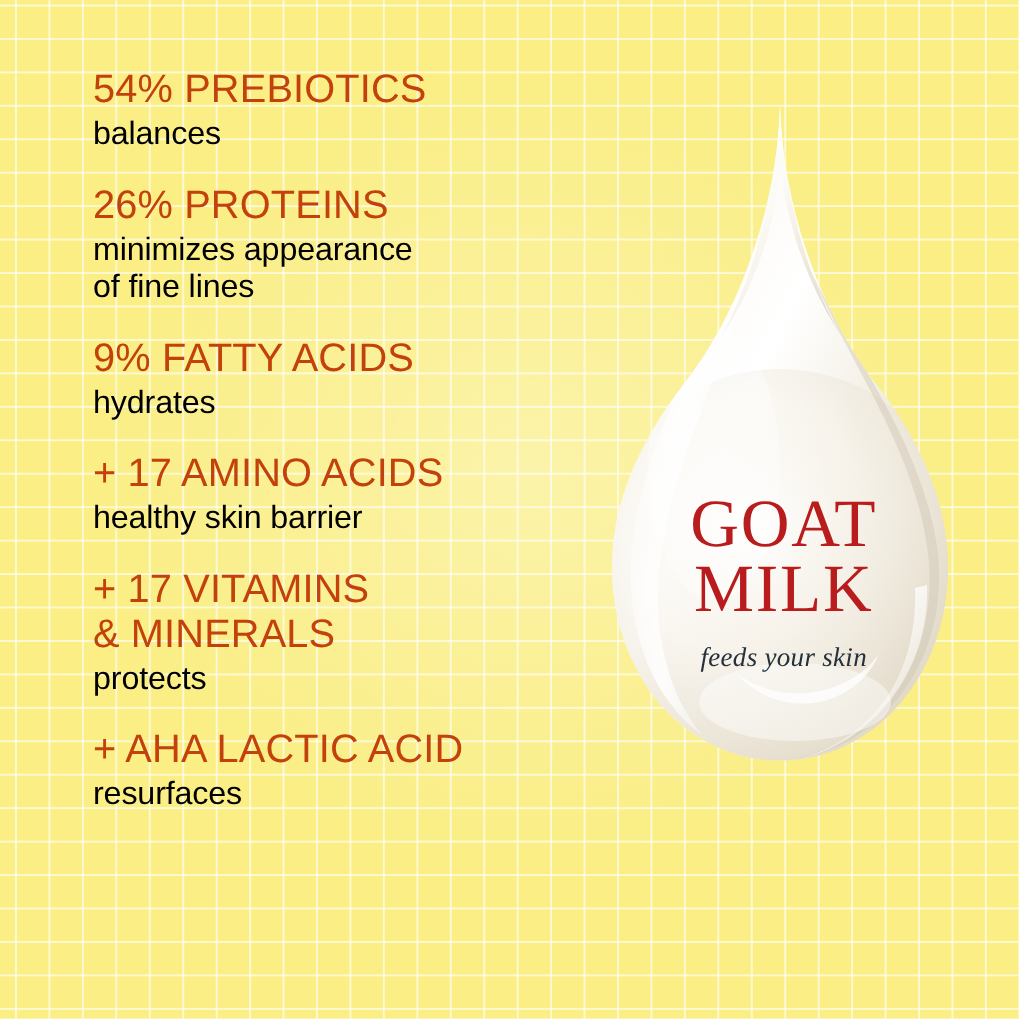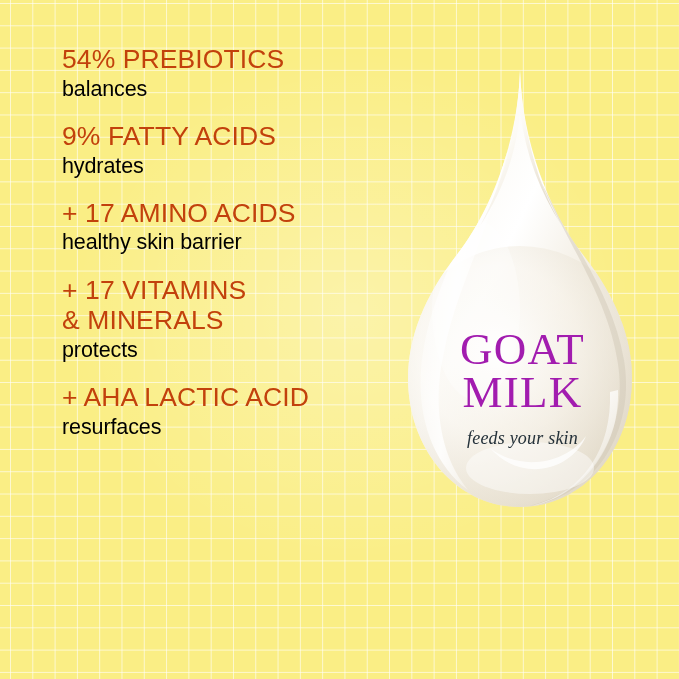--- a/index.html
+++ b/index.html
@@ -91,21 +91,21 @@
     top: 0;
     width: 285px;
     text-align: center;
   }
   #brand-lines {
     position: absolute;
     top: 268px;
     left: 0;
     width: 285px;
     text-align: center;
-    color: #a21caf;
+    color: #b91c1c;
     font-family: "Liberation Serif", serif;
     font-size: 45px;
     line-height: 0.95;
     letter-spacing: 1.2px;
     font-weight: 400;
   }
   #brand-lines .l2 { display: block; }
   #tagline {
     position: absolute;
     top: 368px;
@@ -127,20 +127,25 @@
   <div id="grid-bg"></div>
   <div id="grid-wash"></div>
 
   <div id="benefits">
 
     <div class="benefit">
       <div class="b-title">54% PREBIOTICS</div>
       <div class="b-sub">balances</div>
     </div>
 
+    <div class="benefit">
+      <div class="b-title">26% PROTEINS</div>
+      <div class="b-sub">minimizes appearance
+of fine lines</div>
+    </div>
 
     <div class="benefit">
       <div class="b-title">9% FATTY ACIDS</div>
       <div class="b-sub">hydrates</div>
     </div>
 
     <div class="benefit">
       <div class="b-title">+ 17 AMINO ACIDS</div>
       <div class="b-sub">healthy skin barrier</div>
     </div>

